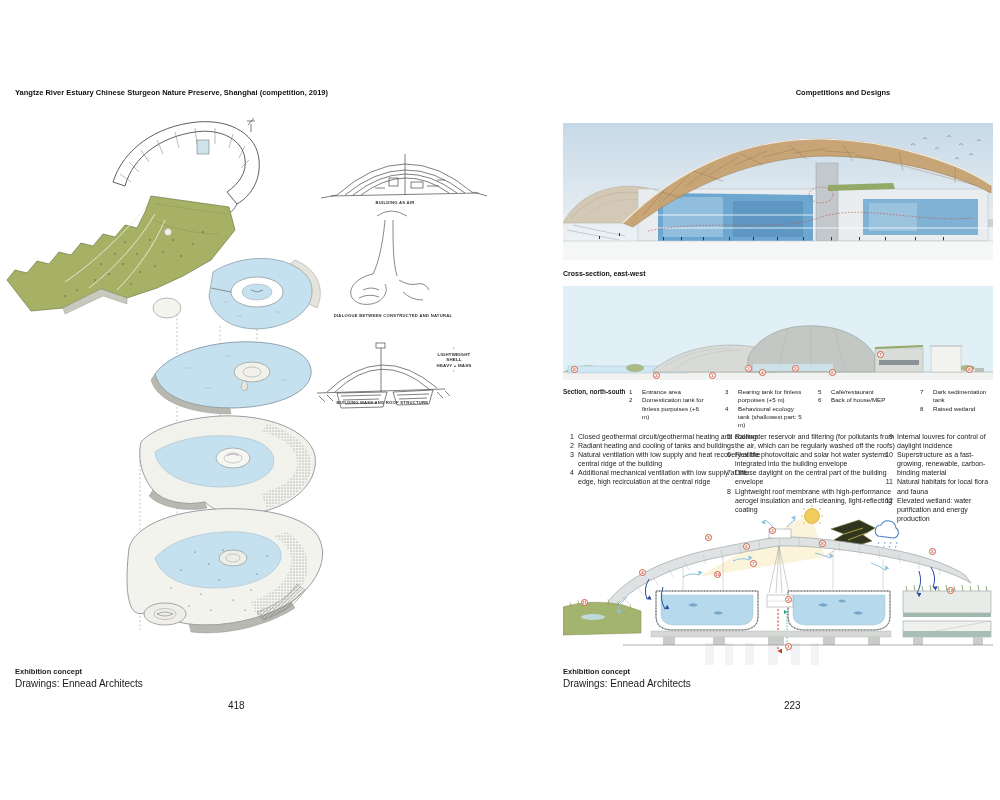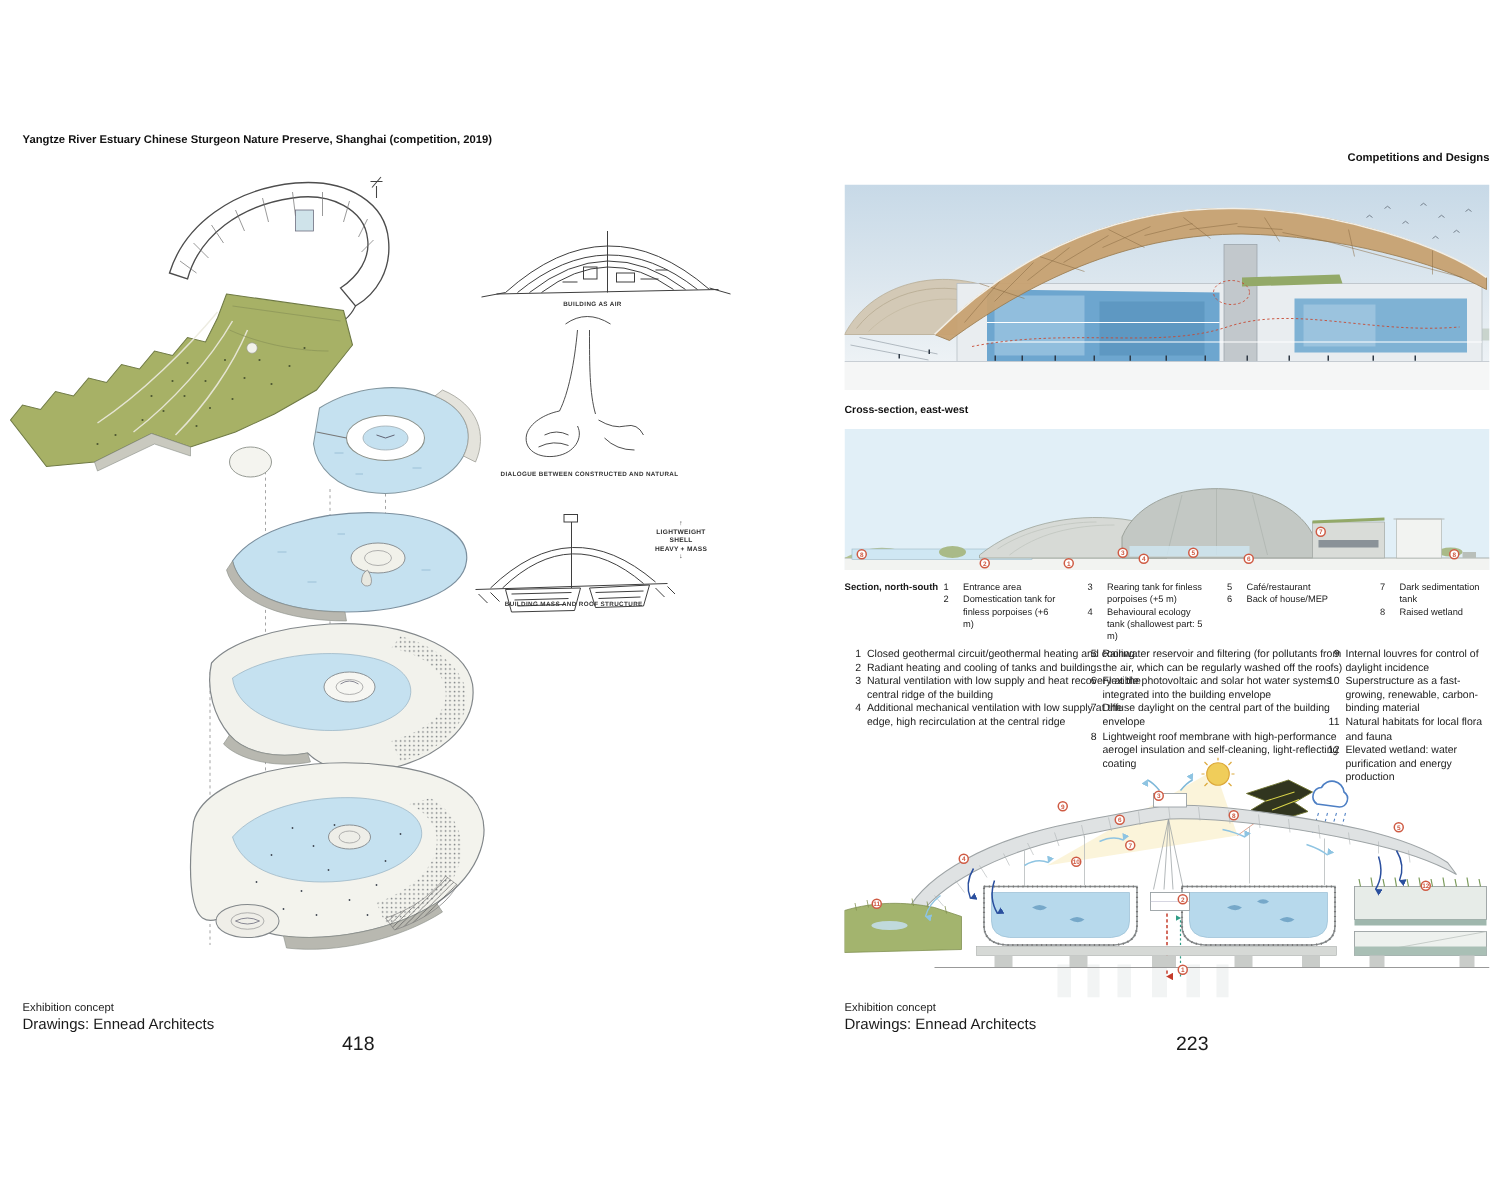--- a/index.html
+++ b/index.html
@@ -15,23 +15,23 @@
   .sec-label{font-size:7px;font-weight:bold;color:#111;}
   .legend-title{font-size:6.4px;font-weight:bold;white-space:nowrap;}
   .lg-col{position:absolute;}
   .lg-item{display:flex;font-size:6.2px;line-height:1.35;color:#222;margin:0;}
   .lg-item .n{width:13px;flex-shrink:0;}
   .lg-item .t{flex:1;}
   .sys-col{position:absolute;}
   .sys-item{display:flex;font-size:7px;line-height:1.3;color:#222;}
   .sys-item .n{width:11px;flex-shrink:0;text-align:right;padding-right:4px;}
   .sys-item .t{flex:1;}
-  .cap-title{font-size:7.5px;font-weight:normal;line-height:1.35;}
+  .cap-title{font-size:7.5px;font-weight:bold;line-height:1.35;}
   .cap-credit{font-size:10px;line-height:1.35;}
-  .pageno{font-size:13px;}
+  .pageno{font-size:10px;margin-top:12px;}
   .marker{
     position:absolute;width:7px;height:7px;border:1px solid #cf5b44;border-radius:50%;
     background:#ffffff;color:#cf5b44;font-size:4.3px;line-height:5.4px;text-align:center;
     box-sizing:border-box;font-weight:bold;z-index:5;
   }
   svg{display:block;}
 </style>
 </head>
 <body>
 
@@ -228,21 +228,21 @@
   <span>HEAVY + MASS</span><br>
   <span>↓</span>
 </div>
 
 <div class="abs" style="left:15px;top:667px;">
   <div class="cap-title">Exhibition concept</div>
   <div class="cap-credit">Drawings: Ennead Architects</div>
 </div>
 <div class="abs pageno" style="left:228px;top:688px;">418</div>
 
-<div class="abs hdr hdr-right" style="top:100px;width:300px;">Competitions and Designs</div>
+<div class="abs hdr hdr-right" style="top:88px;width:300px;text-align:center;">Competitions and Designs</div>
 
 <svg class="abs" style="left:563px;top:123px;" width="430" height="137" viewBox="0 0 430 137">
   <defs>
     <linearGradient id="skyg" x1="0" y1="0" x2="0" y2="1">
       <stop offset="0" stop-color="#c7d9e7"></stop>
         <stop offset="0.7" stop-color="#e6edf2"></stop>
         <stop offset="1" stop-color="#f3f6f8"></stop>
     </linearGradient>
   </defs>
   <rect width="430" height="137" fill="url(#skyg)"></rect>

